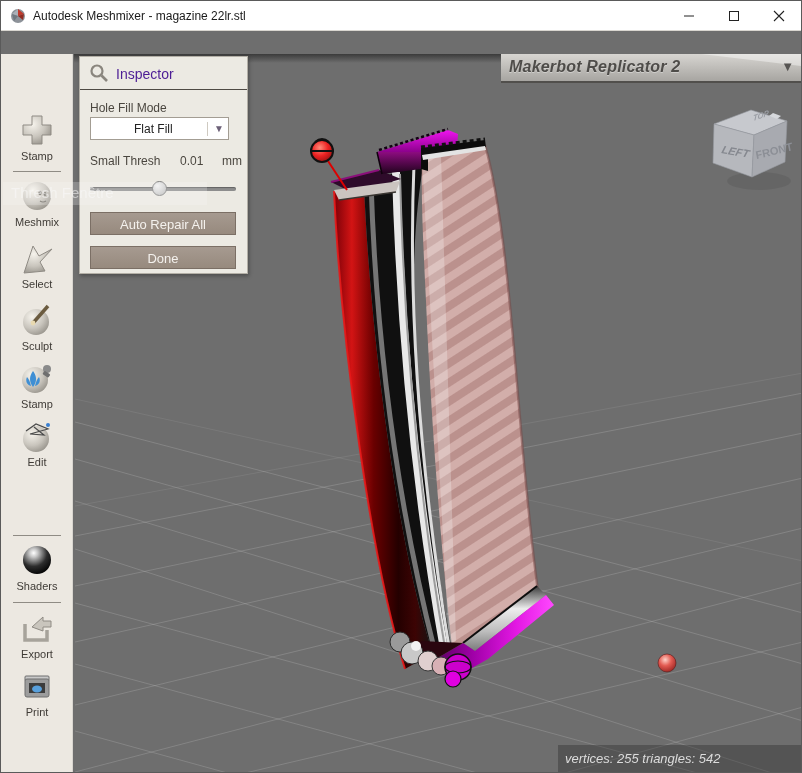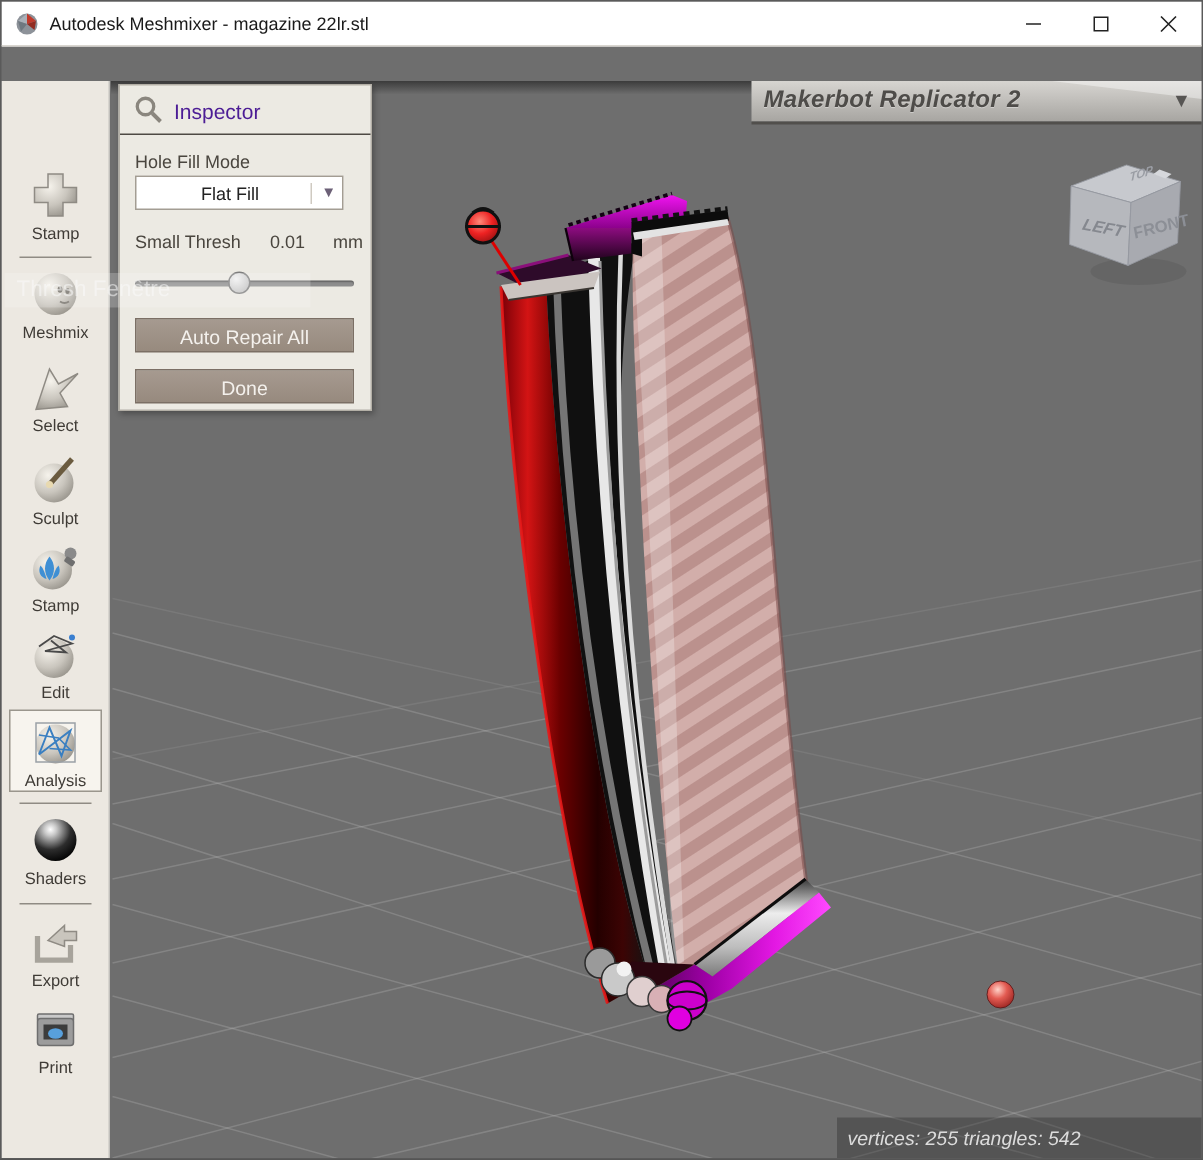--- a/index.html
+++ b/index.html
@@ -297,29 +297,20 @@
       <svg class="ticon" viewBox="0 0 36 36">
           <circle cx="16" cy="20" r="13" fill="url(#sph)"></circle>
           <path d="M14,11 C10,16 10,22 14,27 C18,22 18,16 14,11 Z" fill="#3f8fd4"></path>
           <path d="M8,17 C6,21 8,25 12,26 C11,22 10,19 8,17 Z" fill="#3f8fd4"></path>
           <path d="M20,17 C22,21 20,25 16,26 C17,22 18,19 20,17 Z" fill="#3f8fd4"></path>
           <circle cx="28" cy="9" r="4" fill="#8a8a8a"></circle>
           <rect x="24" y="12" width="7" height="4" rx="1" fill="#6f6f6f" transform="rotate(35 27 14)"></rect>
         </svg>
       <span class="tlabel">Stamp</span>
     </div>
-    <div class="tool-item selected" style="top:420px">
-      <svg class="ticon" viewBox="0 0 36 36">
-          <circle cx="18" cy="19" r="13" fill="url(#sph)"></circle>
-          <rect x="5" y="5" width="26" height="26" fill="none" stroke="#9aa0a6" stroke-width="1"></rect>
-          <polyline points="7,26 14,8 22,27 28,10 7,26" fill="none" stroke="#3a7fc1" stroke-width="1.3"></polyline>
-          <polyline points="7,13 20,15 28,23 14,22" fill="none" stroke="#3a7fc1" stroke-width="1.1"></polyline>
-        </svg>
-      <span class="tlabel">Analysis</span>
-    </div>
     <div class="tool-divider" style="top:481px"></div>
     <div class="tool-item" style="top:488px">
       <svg class="ticon" viewBox="0 0 36 36">
           <circle cx="18" cy="18" r="14" fill="url(#darksph)"></circle>
         </svg>
       <span class="tlabel">Shaders</span>
     </div>
     <div class="tool-divider" style="top:548px"></div>
     <div class="tool-item" style="top:556px">
       <svg class="ticon" viewBox="0 0 36 36">

